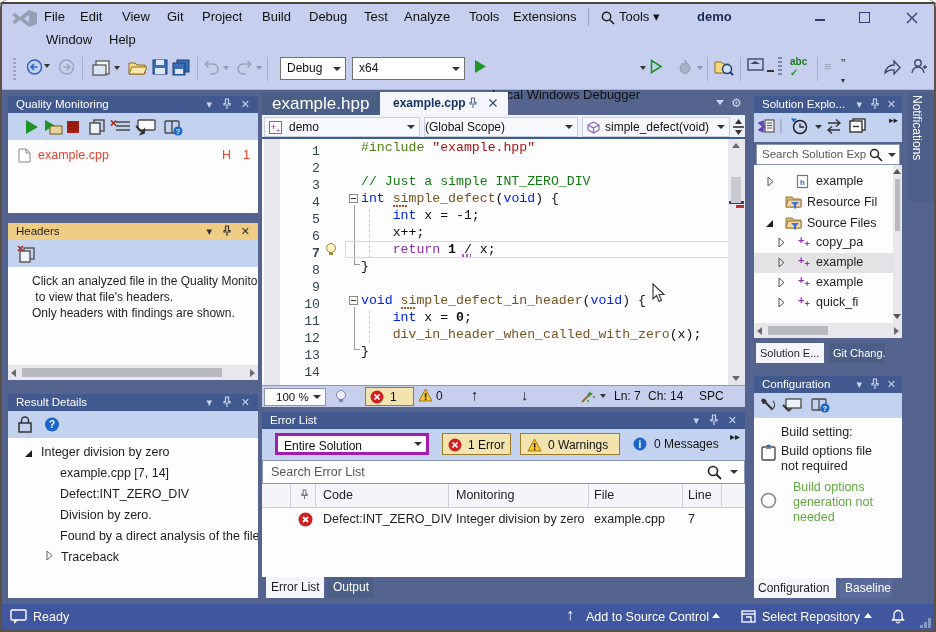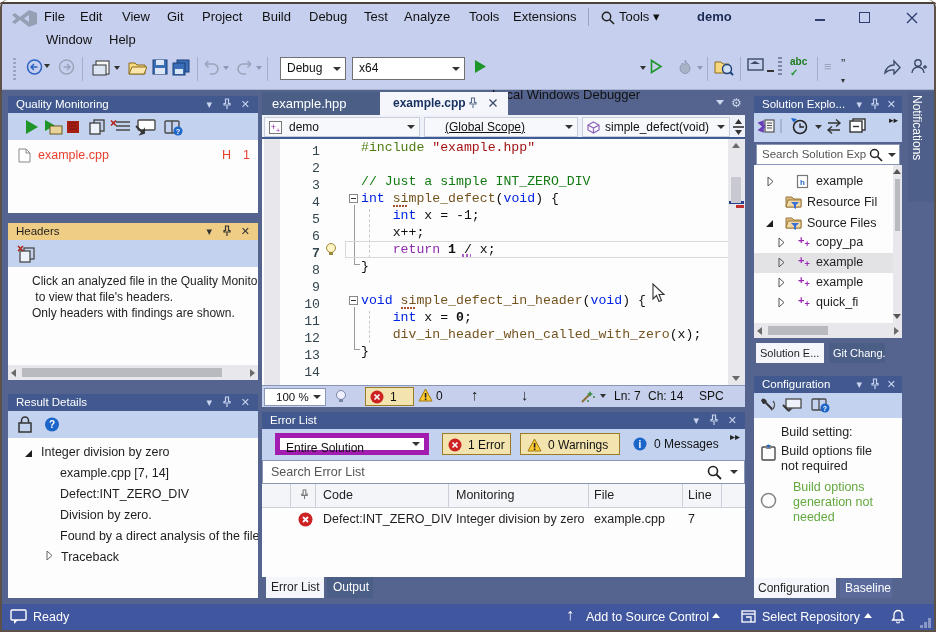--- a/index.html
+++ b/index.html
@@ -264,41 +264,41 @@
 <div class="abs" style="left:52px;top:70px;">Division by zero.</div>
 <div class="abs" style="left:52px;top:91px;">Found by a direct analysis of the file</div>
 <div class="abs" style="left:38px;top:113px;">
       <svg width="7" height="9">
         <path d="M1 0 L6 4.5 L1 9 Z" fill="none" stroke="#666"></path>
       </svg>
     </div>
 <div class="abs" style="left:53px;top:112px;">Traceback</div>
 </div>
 
-<div class="abs" style="left:262px;top:92px;width:118px;height:23px;background:#4a5e86;color:#fff;font-size:13px;line-height:23px;padding-left:10px;">example.hpp</div>
+<div class="abs" style="left:262px;top:92px;width:118px;height:23px;background:#4a5e86;color:#fff;font-size:17px;line-height:23px;padding-left:10px;">example.hpp</div>
 <div class="abs" style="left:380px;top:92px;width:128px;height:23px;background:#f5f6fb;color:#16305f;font-weight:bold;font-size:12px;line-height:23px;padding-left:13px;">example.cpp
 <span style="position:absolute;right:30px;top:5px;">
       <svg width="10" height="12" viewBox="0 0 10 12">
         <path d="M3.5 1 h3 v4.5 h1.5 v1.5 h-6 V5.5 h1.5 Z" fill="none" stroke="#5a6a8a" stroke-width="1.1"></path>
         <line x1="5" y1="7.5" x2="5" y2="11" stroke="#5a6a8a" stroke-width="1.1"></line>
       </svg>
     </span>
 <span style="position:absolute;right:10px;top:6px;">
       <svg width="10" height="10">
         <path d="M1.5 1.5 l7 7 m0 -7 l-7 7" stroke="#3a4a6a" stroke-width="1.3"></path>
       </svg>
     </span></div>
 <div class="abs" style="left:716px;top:100px;width:0;height:0;border-left:4px solid transparent;border-right:4px solid transparent;border-top:5px solid #cdd6ea;"></div>
 <div class="abs" style="left:731px;top:96px;color:#cdd6ea;font-size:12px;">⚙</div>
 
 <div class="abs" style="left:262px;top:115px;width:483px;height:24px;background:#eef1f8;border-bottom:2px solid #3f5c94;"></div>
 <div class="abs" style="left:264px;top:117px;width:156px;height:20px;background:#f7f8fc;border:1px solid #c8cede;font-size:12px;line-height:18px;color:#111;">
 <span style="position:absolute;left:4px;top:3px;width:13px;height:13px;border:1px solid #777;background:#fff;color:#9b26b6;font-size:9px;line-height:11px;text-align:center;">+<sub style="font-size:7px;">+</sub></span>
 <span style="margin-left:24px;">demo</span><span class="carrow"></span></div>
-<div class="abs" style="left:424px;top:117px;width:154px;height:20px;background:#f7f8fc;border:1px solid #c8cede;font-size:12px;line-height:18px;color:#111;"><span style="margin-left:20px;text-decoration:underline;">(Global Scope)</span><span class="carrow"></span></div>
+<div class="abs" style="left:424px;top:117px;width:154px;height:20px;background:#f7f8fc;border:1px solid #c8cede;font-size:12px;line-height:18px;color:#111;"><span style="">(Global Scope)</span><span class="carrow"></span></div>
 <div class="abs" style="left:582px;top:117px;width:148px;height:20px;background:#f7f8fc;border:1px solid #c8cede;font-size:12px;line-height:18px;color:#111;">
 <svg class="abs" style="left:4px;top:3px;" width="13" height="13">
       <path d="M6.5 1 L12 4 L12 9 L6.5 12 L1 9 L1 4 Z M1 4 L6.5 7 L12 4 M6.5 7 L6.5 12" fill="none" stroke="#8a63b8" stroke-width="1.2"></path>
     </svg>
 <span style="margin-left:22px;">simple_defect(void)</span><span class="carrow"></span></div>
 <div class="abs" style="left:732px;top:118px;">
     <svg width="13" height="18">
       <line x1="1" y1="9" x2="12" y2="9" stroke="#333" stroke-width="1.6"></line>
       <path d="M6.5 1 L10 6 L3 6 Z" fill="#333"></path>
       <path d="M6.5 17 L10 12 L3 12 Z" fill="#333"></path>
@@ -399,21 +399,21 @@
 </div>
 
 <div class="paneltitle" style="left:262px;top:412px;width:483px;">Error List
 <span class="ptico" style="right:46px;">▾</span><span class="ptico" style="right:26px;top:2px;">
       <svg width="10" height="12" viewBox="0 0 10 12">
         <path d="M3.5 1 h3 v4.5 h1.5 v1.5 h-6 V5.5 h1.5 Z" fill="none" stroke="#c9d4ee" stroke-width="1.2"></path>
         <line x1="5" y1="7.5" x2="5" y2="11" stroke="#c9d4ee" stroke-width="1.2"></line>
       </svg>
     </span><span class="ptico" style="right:8px;">✕</span></div>
 <div class="ptoolbar" style="left:262px;top:429px;width:483px;height:31px;">
-<div class="abs" style="left:13px;top:4px;width:154px;height:22px;background:#fff;border:5px solid #a21caf;font-size:12px;line-height:20px;padding-left:6px;color:#111;">Entire Solution<span class="carrow"></span></div>
+<div class="abs" style="left:13px;top:4px;width:154px;height:22px;background:#fff;border:3px solid #a21caf;font-size:12px;line-height:20px;padding-left:6px;color:#111;">Entire Solution<span class="carrow"></span></div>
 <div class="abs" style="left:180px;top:4px;width:69px;height:22px;background:#f3e3ae;border:1px solid #9a7b28;">
 <svg class="abs" style="left:5px;top:4px;" width="14" height="14">
         <circle cx="7" cy="7" r="6.5" fill="#c22"></circle>
         <path d="M4.5 4.5 l5 5 m0 -5 l-5 5" stroke="#fff" stroke-width="1.7"></path>
       </svg>
 <span class="abs" style="left:25px;top:4px;font-size:12px;color:#111;">1 Error</span>
     </div>
 <div class="abs" style="left:258px;top:4px;width:100px;height:22px;background:#f3e3ae;border:1px solid #9a7b28;">
 <svg class="abs" style="left:6px;top:4px;" width="15" height="15">
         <path d="M7.5 1 L14 13 L1 13 Z" fill="#fdc92e" stroke="#a07a10"></path>

